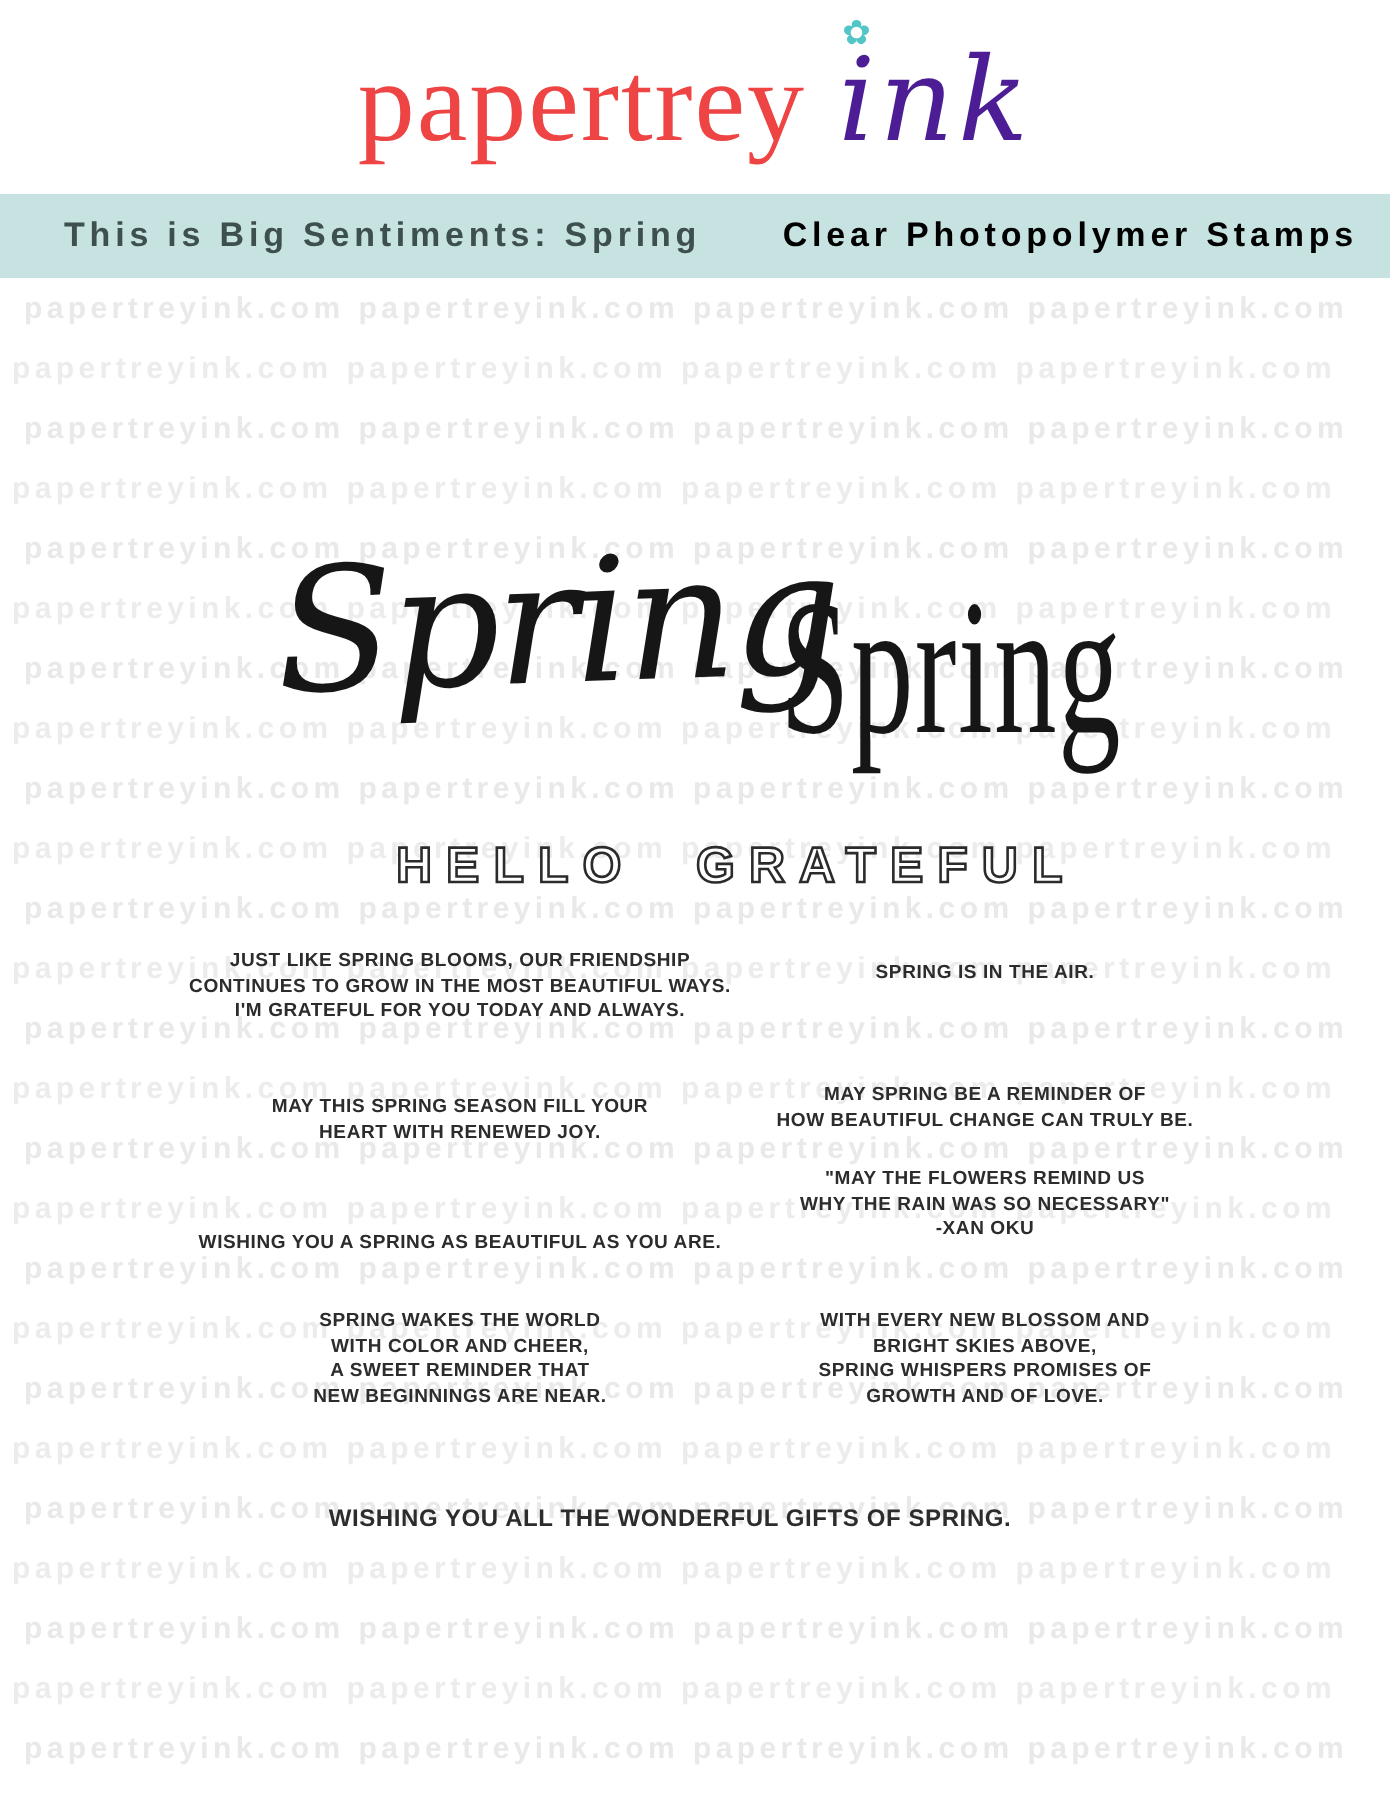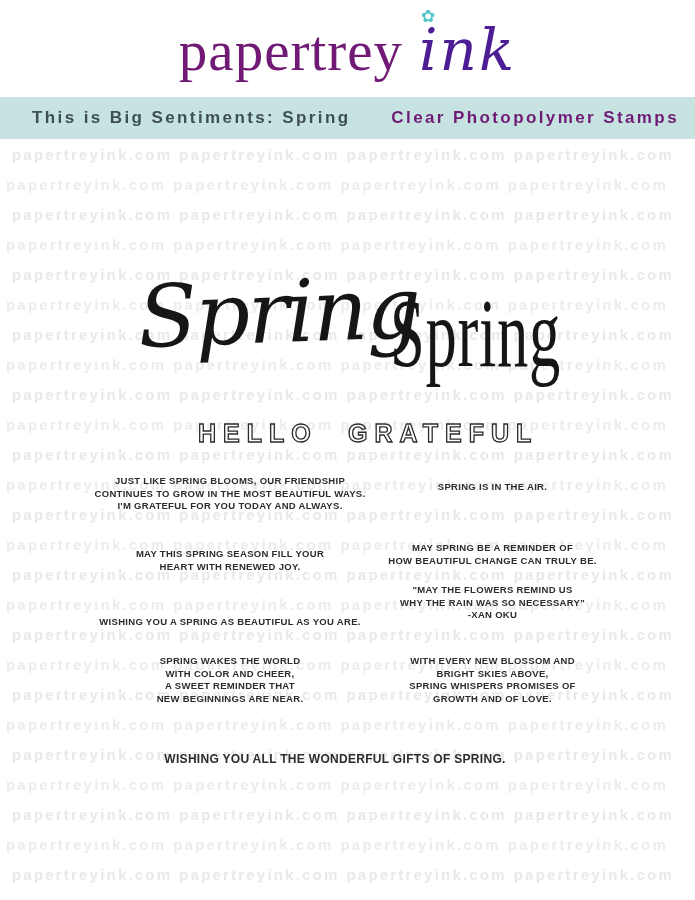--- a/index.html
+++ b/index.html
@@ -29,21 +29,21 @@
   .wm-row.alt { padding-left: 6px; color: #ececec; }
 
   
   .logo {
     position: absolute; top: 16px; left: 0; width: 100%;
     text-align: center; z-index: 2;
   }
   .logo-main {
     font-family: "Liberation Serif", serif;
     font-size: 57px; font-weight: 400;
-    color: #701a75; letter-spacing: 1px;
+    color: #ef4444; letter-spacing: 1px;
   }
   .logo-ink-wrap { position: relative; display: inline-block; margin-left: 16px; }
   .logo-ink {
     font-family: "DejaVu Serif", serif;
     font-style: italic;
     font-size: 58px; color: #4c1d95; letter-spacing: 2px;
   }
   .flower {
     position: absolute; top: -10px; left: 2px;
     font-size: 17px; font-style: normal;
@@ -267,21 +267,21 @@
         <span>papertreyink.com</span>
       </div>
     </div>
 
   <div class="logo">
     <span class="logo-main">papertrey</span><span class="logo-ink-wrap"><span class="flower" style="color: rgb(82, 197, 198);">✿</span><span class="logo-ink">ink</span></span>
   </div>
 
   <div class="banner" style="background: rgb(198, 227, 225); padding-left: 32px;">
     <span style="color: rgb(62, 79, 80);">This is Big Sentiments: Spring</span>
-    <span style="color: #701a75;">Clear Photopolymer Stamps</span>
+    <span style="color: #000000;">Clear Photopolymer Stamps</span>
   </div>
 
   <div class="stamp spring-script">Spring</div>
   <div class="stamp spring-serif">Spring</div>
   <div class="stamp outline-word hello">HELLO</div>
   <div class="stamp outline-word welcome">GRATEFUL</div>
 
   <div class="sent b-l1">
       <div>JUST LIKE SPRING BLOOMS, OUR FRIENDSHIP</div>
       <div>CONTINUES TO GROW IN THE MOST BEAUTIFUL WAYS.</div>

